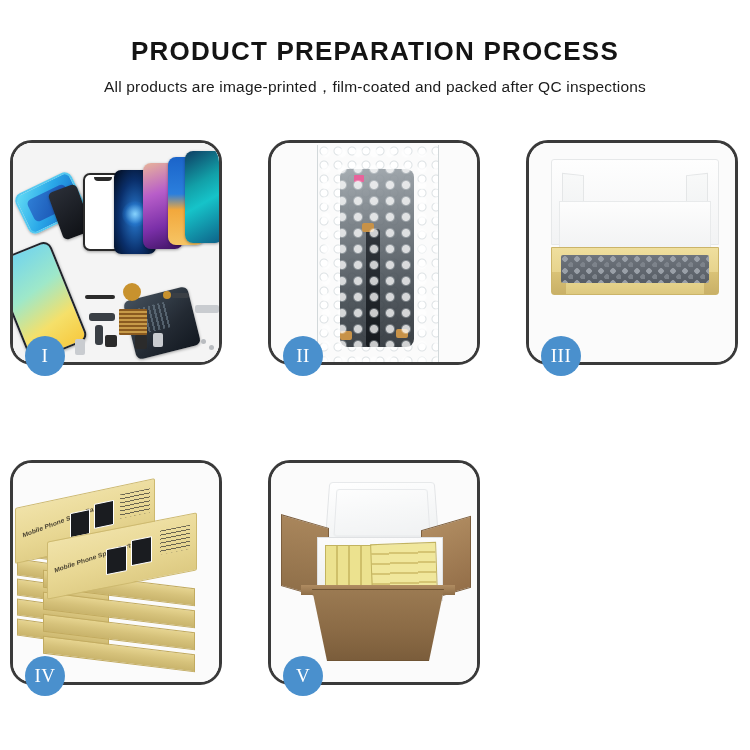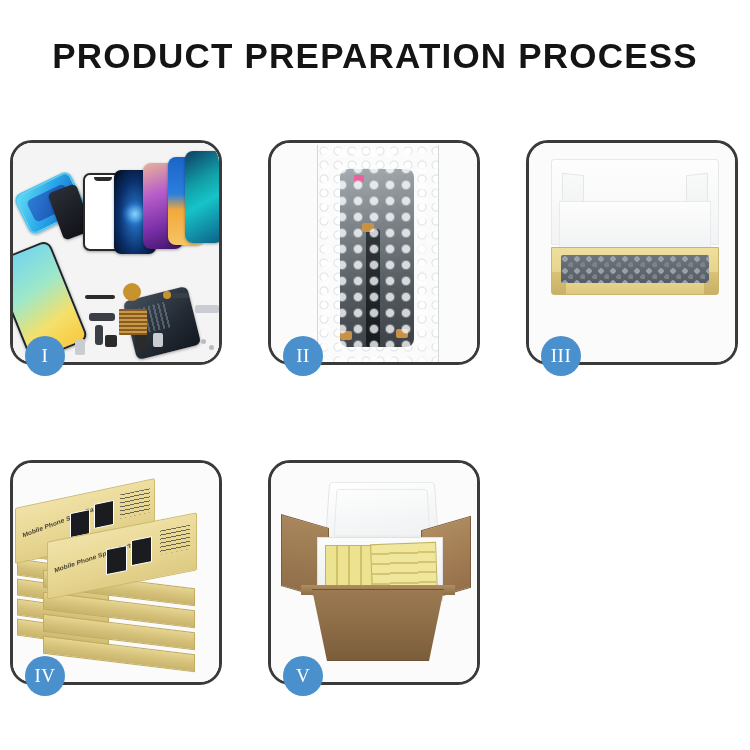--- a/index.html
+++ b/index.html
@@ -9,21 +9,21 @@
     background: #ffffff;
     font-family: "Liberation Sans", sans-serif;
     overflow: hidden;
   }
   .page { position: relative; width: 750px; height: 750px; background: #fff; }
 
   
   .header { position: absolute; top: 0; left: 0; width: 750px; text-align: center; }
   .title {
     margin-top: 36px;
-    font-size: 35px;
+    font-size: 26px;
     letter-spacing: 1.2px;
     font-weight: 700;
     color: #141414;
     font-family: "Liberation Sans", sans-serif;
     white-space: nowrap;
   }
   .subtitle {
     margin-top: 10px;
     font-size: 15.5px;
     color: #1b1b1b;
@@ -349,20 +349,21 @@
     clip-path: polygon(20% 0, 100% 18%, 86% 100%, 0 66%);
   }
 </style>
 </head>
 <body>
 
 <div class="page">
 
   <div class="header">
     <div class="title">PRODUCT PREPARATION PROCESS</div>
+    <div class="subtitle">All products are image-printed，film-coated and packed after QC inspections</div>
   </div>
 
   <div class="grid">
 
     <div class="row">
 
       <div class="panel c1">
         <div class="panel-inner">
           <div class="stage">
             <div class="p1-bg"></div>

